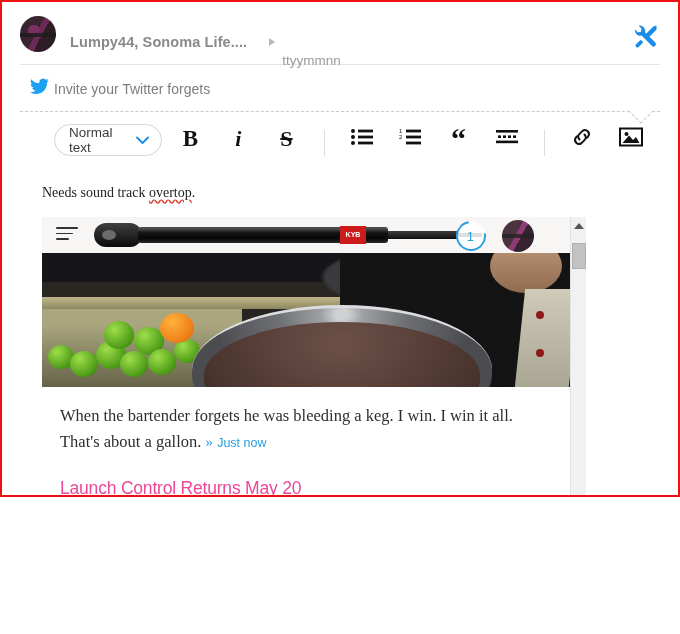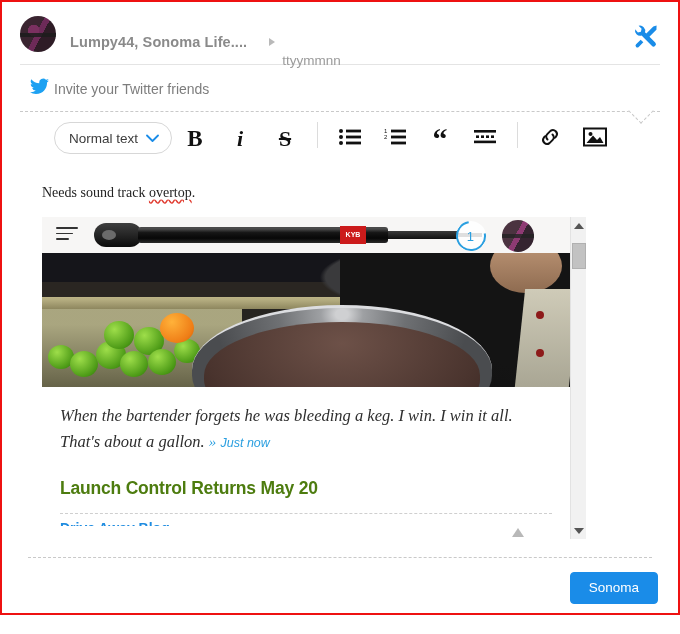--- a/index.html
+++ b/index.html
@@ -7,21 +7,21 @@
     margin: 0; padding: 0;
     background: #ffffff;
   }
   body {
     width: 680px; height: 634px;
     font-family: "Liberation Sans", sans-serif;
     overflow: hidden;
   }
   #frame {
     position: relative;
-    width: 680px; height: 615px;
+    width: 680px; height: 497px;
     border: 2px solid #ee1111;
     background: #ffffff;
     overflow: hidden;
   }
   
   .header {
     display: flex; align-items: flex-start;
     padding: 14px 18px 10px 18px;
     height: 62px;
   }
@@ -82,23 +82,23 @@
   .notch {
     position:absolute; right: 20px; top: -9px;
     width: 18px; height: 18px;
     background: #ffffff;
     border-left: 1px dashed #c9c9c9;
     border-bottom: 1px dashed #c9c9c9;
     transform: rotate(-45deg);
   }
   
   .toolbar {
-    display: flex; align-items: flex-start;
+    display: flex; align-items: flex-end;
     padding: 10px 20px 12px 44px;
-    gap: 1px;
+    gap: 9px;
   }
   .style-select {
     display: flex; align-items: center; justify-content: space-between;
     width: 118px; height: 32px;
     border: 1px solid #d7d7d7; border-radius: 16px;
     padding: 0 12px 0 14px;
     background:#fff; cursor: pointer;
   }
   .style-select-label { font-size: 13.5px; color: #3c3c3c; }
   .tb-btn {
@@ -270,26 +270,26 @@
   .ph-btn {
     position:absolute; right: 26px;
     width: 8px; height: 8px; border-radius:50%;
     background:#8d1a1a;
   }
   .embed-text {
     padding: 16px 18px 0 18px;
   }
   .embed-caption {
     font-family: "Liberation Serif", serif;
-    font-size: 16.5px; line-height: 1.6; color: #2e2e2e; font-style: italic;
+    font-size: 16.5px; line-height: 1.6; color: #2e2e2e;
   }
   .just-now { color: #2a9fe0; font-family:"Liberation Sans", sans-serif; font-size: 12.5px; }
   .chev { color: #2a9fe0; font-family:"Liberation Serif",serif; font-size: 15px; }
   .embed-heading {
-    font-size: 17.5px; font-weight: bold; color: #4d7c0f;
+    font-size: 17.5px; font-weight: normal; color: #ec4899;
     padding: 22px 12px 0 18px;
     letter-spacing: -.2px;
   }
   .embed-dashed {
     border-top: 1px dashed #cfcfcf;
     margin: 14px 18px 0 18px;
   }
   .embed-link {
     padding: 6px 18px 0 18px;
     font-size: 14px; color: #1f8ce0; font-weight: 600;
@@ -373,21 +373,21 @@
     </div>
   </div>
   <hr class="rule">
 
   <div class="invite">
     <span>
       <svg width="19" height="17" viewBox="0 0 24 20" aria-hidden="true">
         <path fill="#1da1f2" d="M24 2.4a9.6 9.6 0 0 1-2.8.8A4.9 4.9 0 0 0 23.3.4a9.8 9.8 0 0 1-3.1 1.2A4.9 4.9 0 0 0 11.8 6a13.9 13.9 0 0 1-10.1-5.1 4.9 4.9 0 0 0 1.5 6.5A4.8 4.8 0 0 1 1 6.8v.1a4.9 4.9 0 0 0 3.9 4.8 4.9 4.9 0 0 1-2.2.1 4.9 4.9 0 0 0 4.6 3.4A9.9 9.9 0 0 1 0 17.3 13.9 13.9 0 0 0 7.5 19.5c9.1 0 14-7.5 14-14v-.7A9.9 9.9 0 0 0 24 2.4z"></path>
       </svg>
     </span>
-    <span class="invite-label">Invite your Twitter friends</span>
+    <span class="invite-label">Invite your Twitter forgets</span>
   </div>
 
   <div class="editor-wrap">
     <div class="dashed"></div>
     <div class="notch"></div>
 
     <div class="toolbar">
 
       <div class="style-select">
         <span class="style-select-label">Normal text</span>

